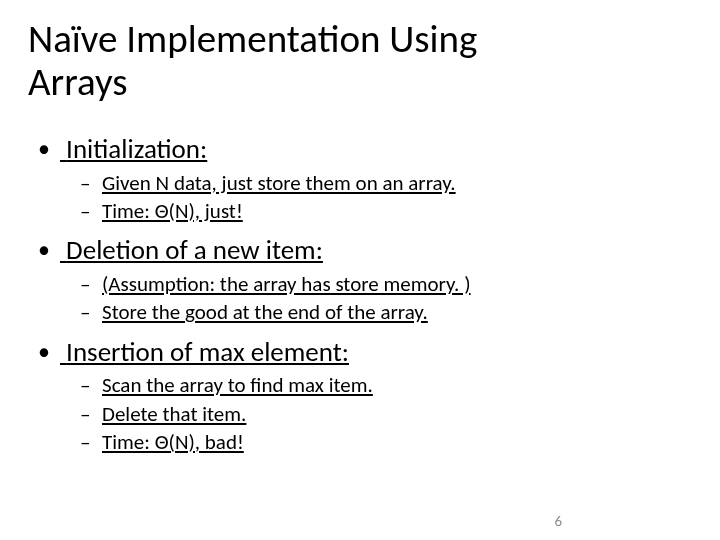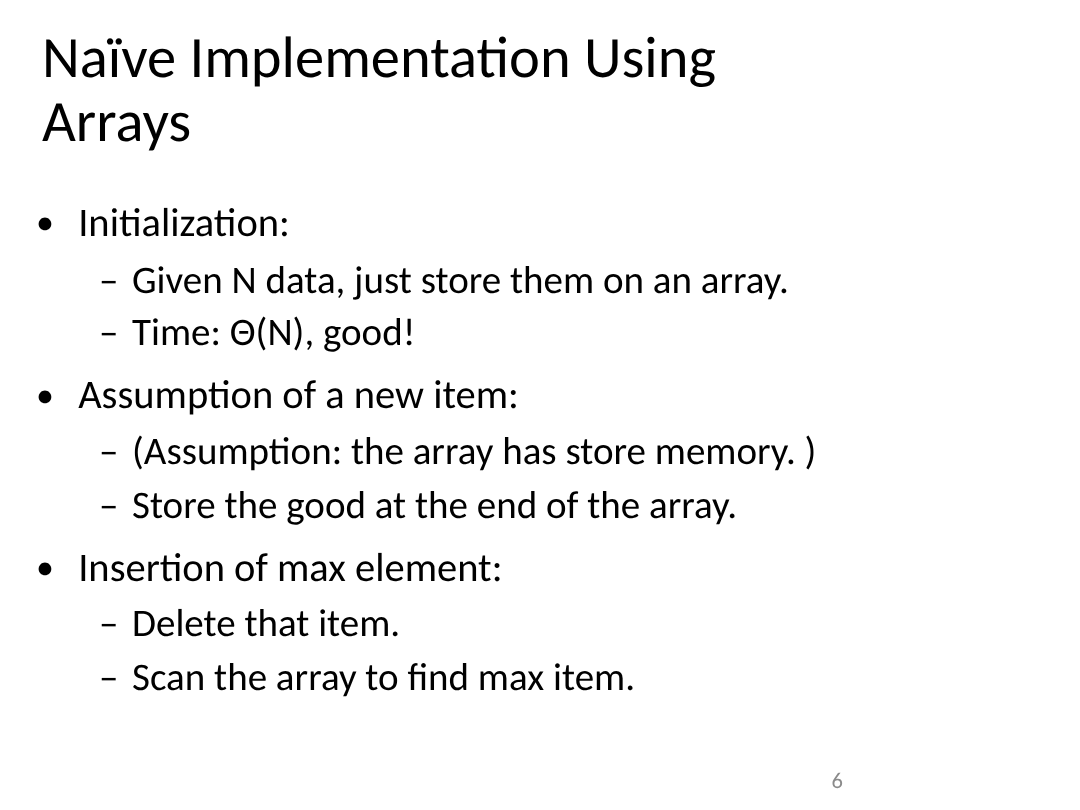--- a/index.html
+++ b/index.html
@@ -21,43 +21,44 @@
   }
   .title {
     font-size: 39px;
     font-weight: 400;
     letter-spacing: 0px;
     margin: 0 0 28px 0;
     line-height: 1.1;
   }
   ul.level1 {
     list-style: none;
-    margin: 0;
+    margin: 14px;
     padding: 0 0 0 18px;
+    text-decoration: underline;
   }
   ul.level1 > li {
     font-size: 27px;
     margin-bottom: 2px;
     line-height: 1.25;
   }
   ul.level1 > li::before {
     content: "•";
     display: inline-block;
     width: 22px;
     margin-left: -22px;
     font-size: 24px;
     vertical-align: 1px;
   }
   ul.level2 {
     list-style: none;
     margin: 3px 0 8px 0;
     padding: 0 0 0 42px;
   }
   ul.level2 > li {
-    font-size: 26px;
+    font-size: 21px;
     line-height: 1.35;
   }
   ul.level2 > li::before {
     content: "–";
     display: inline-block;
     width: 22px;
     margin-left: -22px;
   }
   .pagenum {
     position: absolute;
@@ -73,36 +74,37 @@
 <div class="slide">
 
   <h1 class="title">Naïve Implementation Using Arrays</h1>
 
   <ul class="level1">
 
     <li>
       <span>Initialization:</span>
       <ul class="level2">
         <li>Given N data, just store them on an array.</li>
-        <li>Time: Θ(N), good!</li>
+        <li>Time: Θ(N), just!</li>
       </ul>
     </li>
 
     <li>
-      <span>Assumption of a new item:</span>
+      <span>Deletion of a new item:</span>
       <ul class="level2">
         <li>(Assumption: the array has store memory. )</li>
         <li>Store the good at the end of the array.</li>
       </ul>
     </li>
 
     <li>
       <span>Insertion of max element:</span>
       <ul class="level2">
+        <li>Scan the array to find max item.</li>
         <li>Delete that item.</li>
-        <li>Scan the array to find max item.</li>
+        <li>Time: Θ(N), bad!</li>
       </ul>
     </li>
 
   </ul>
 
   <div class="pagenum">6</div>
 </div>
 
 </body></html>

